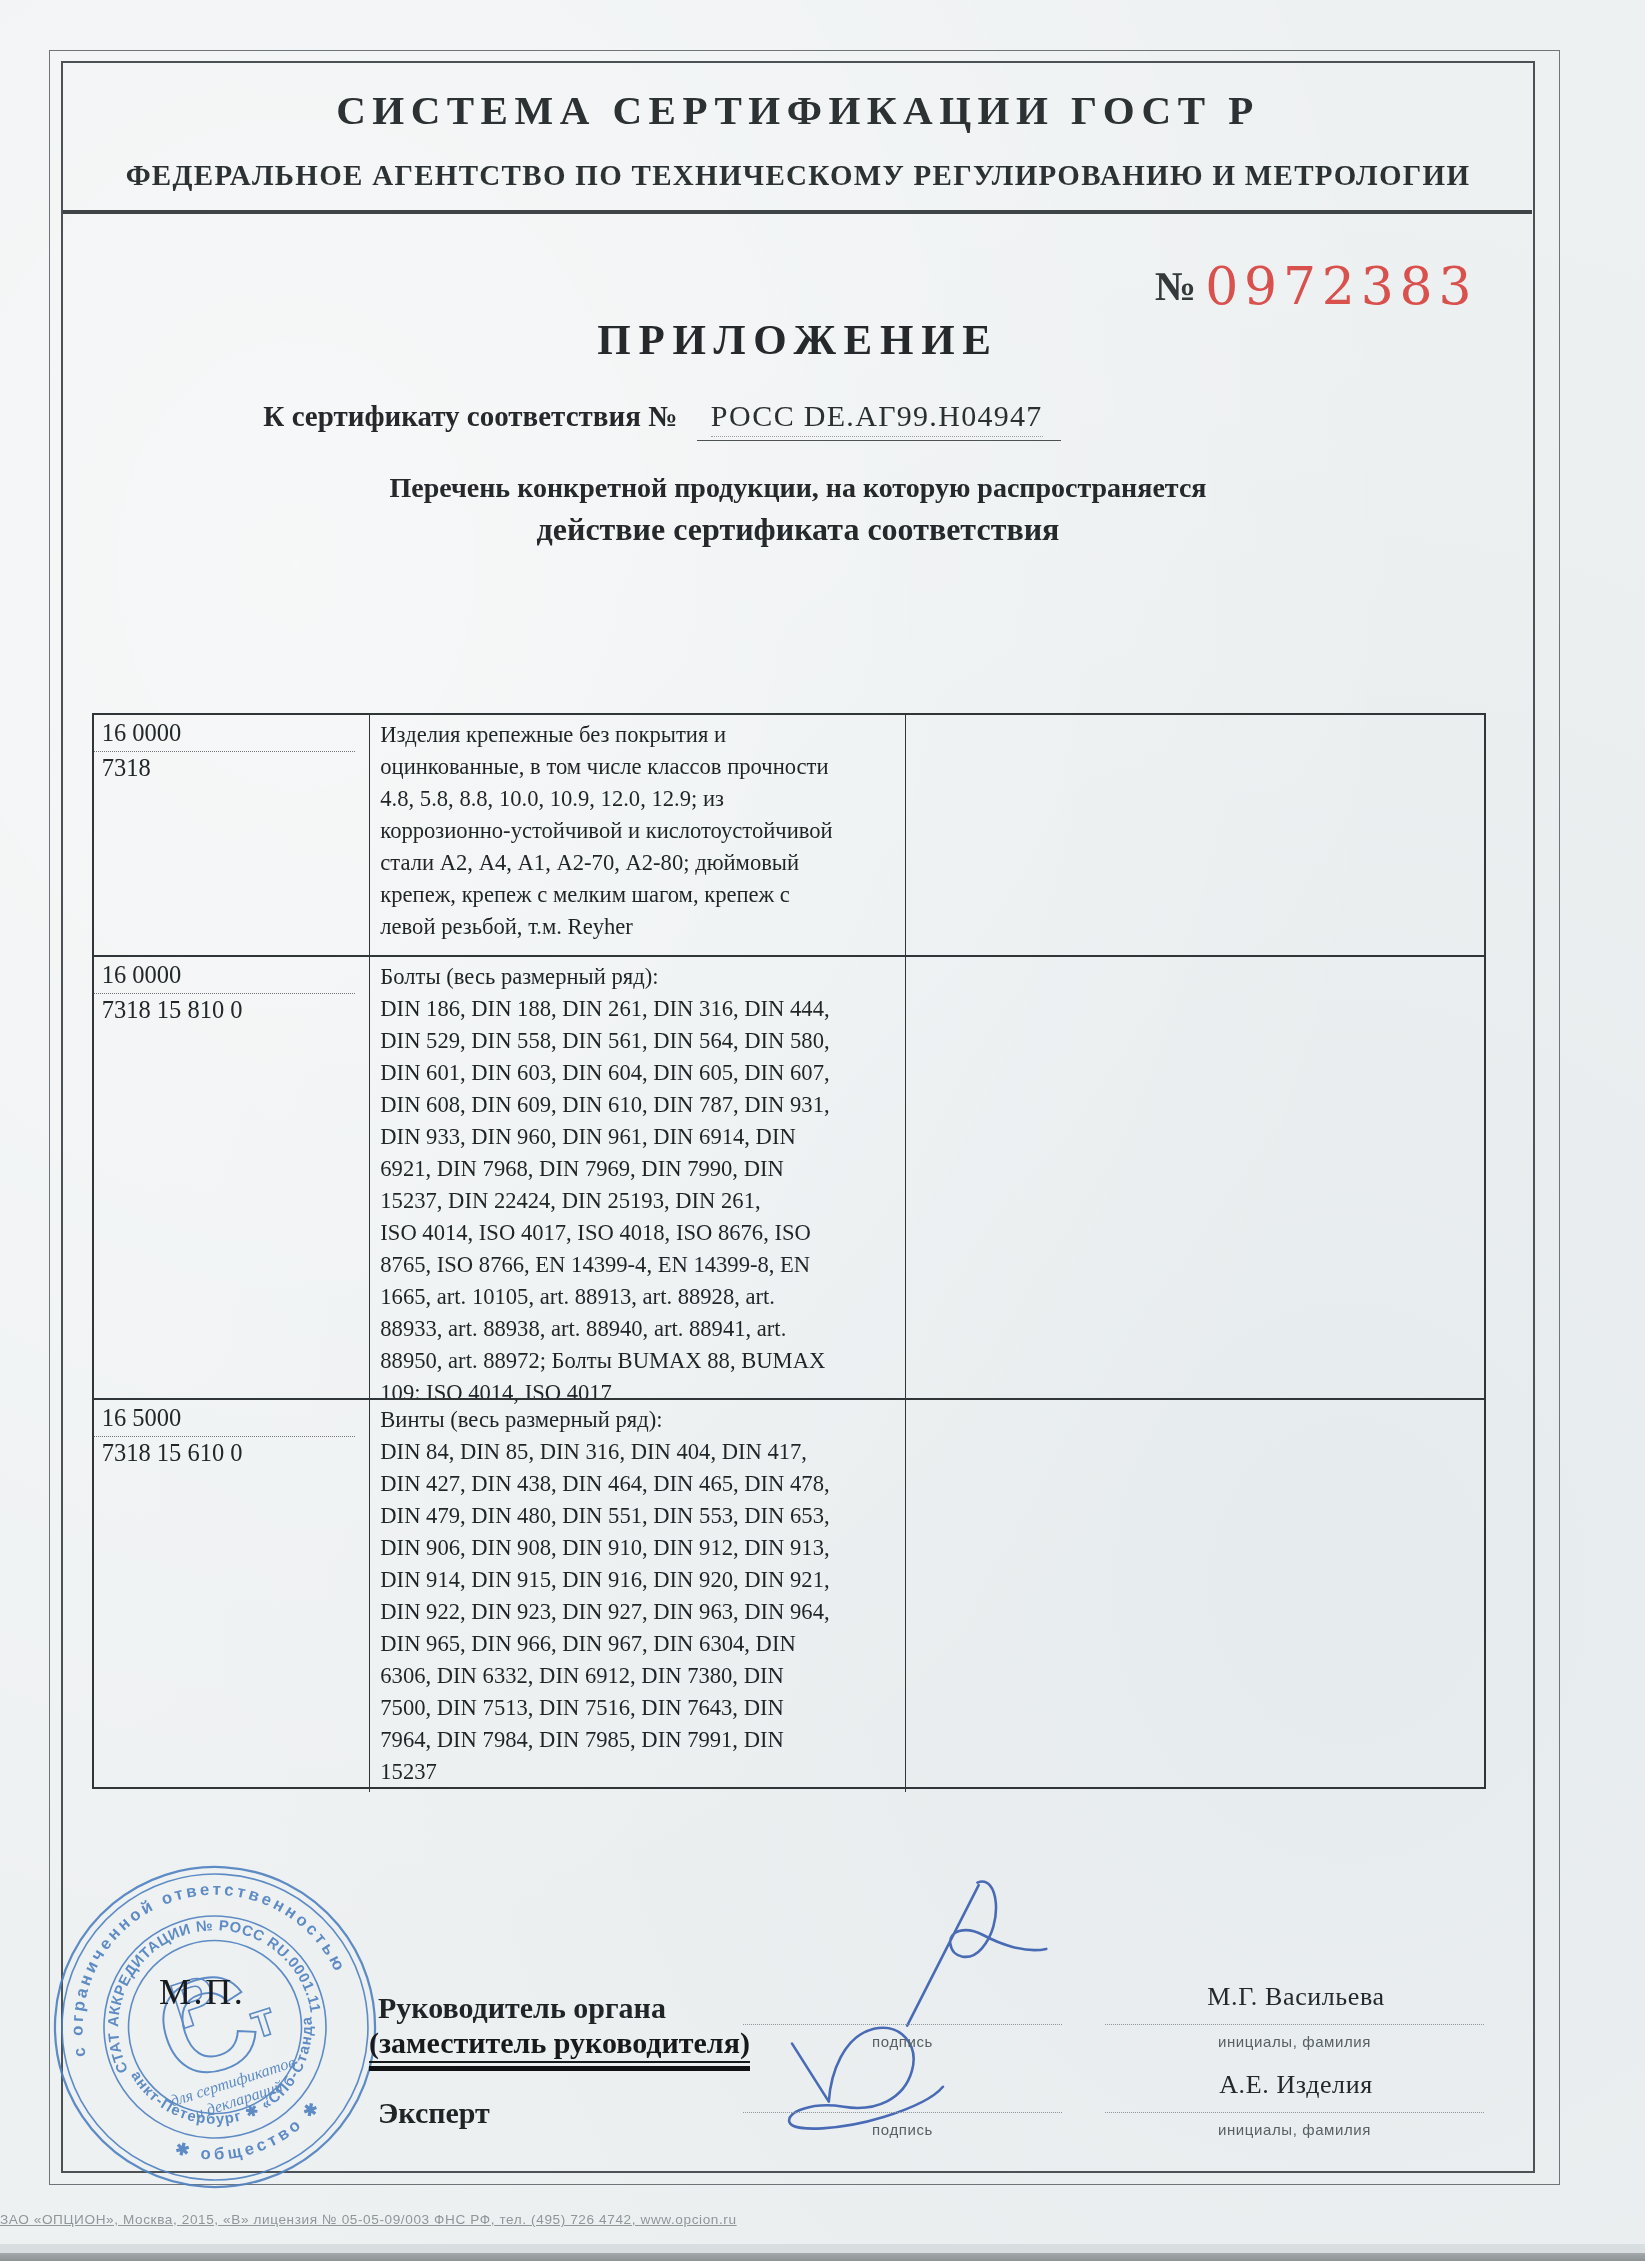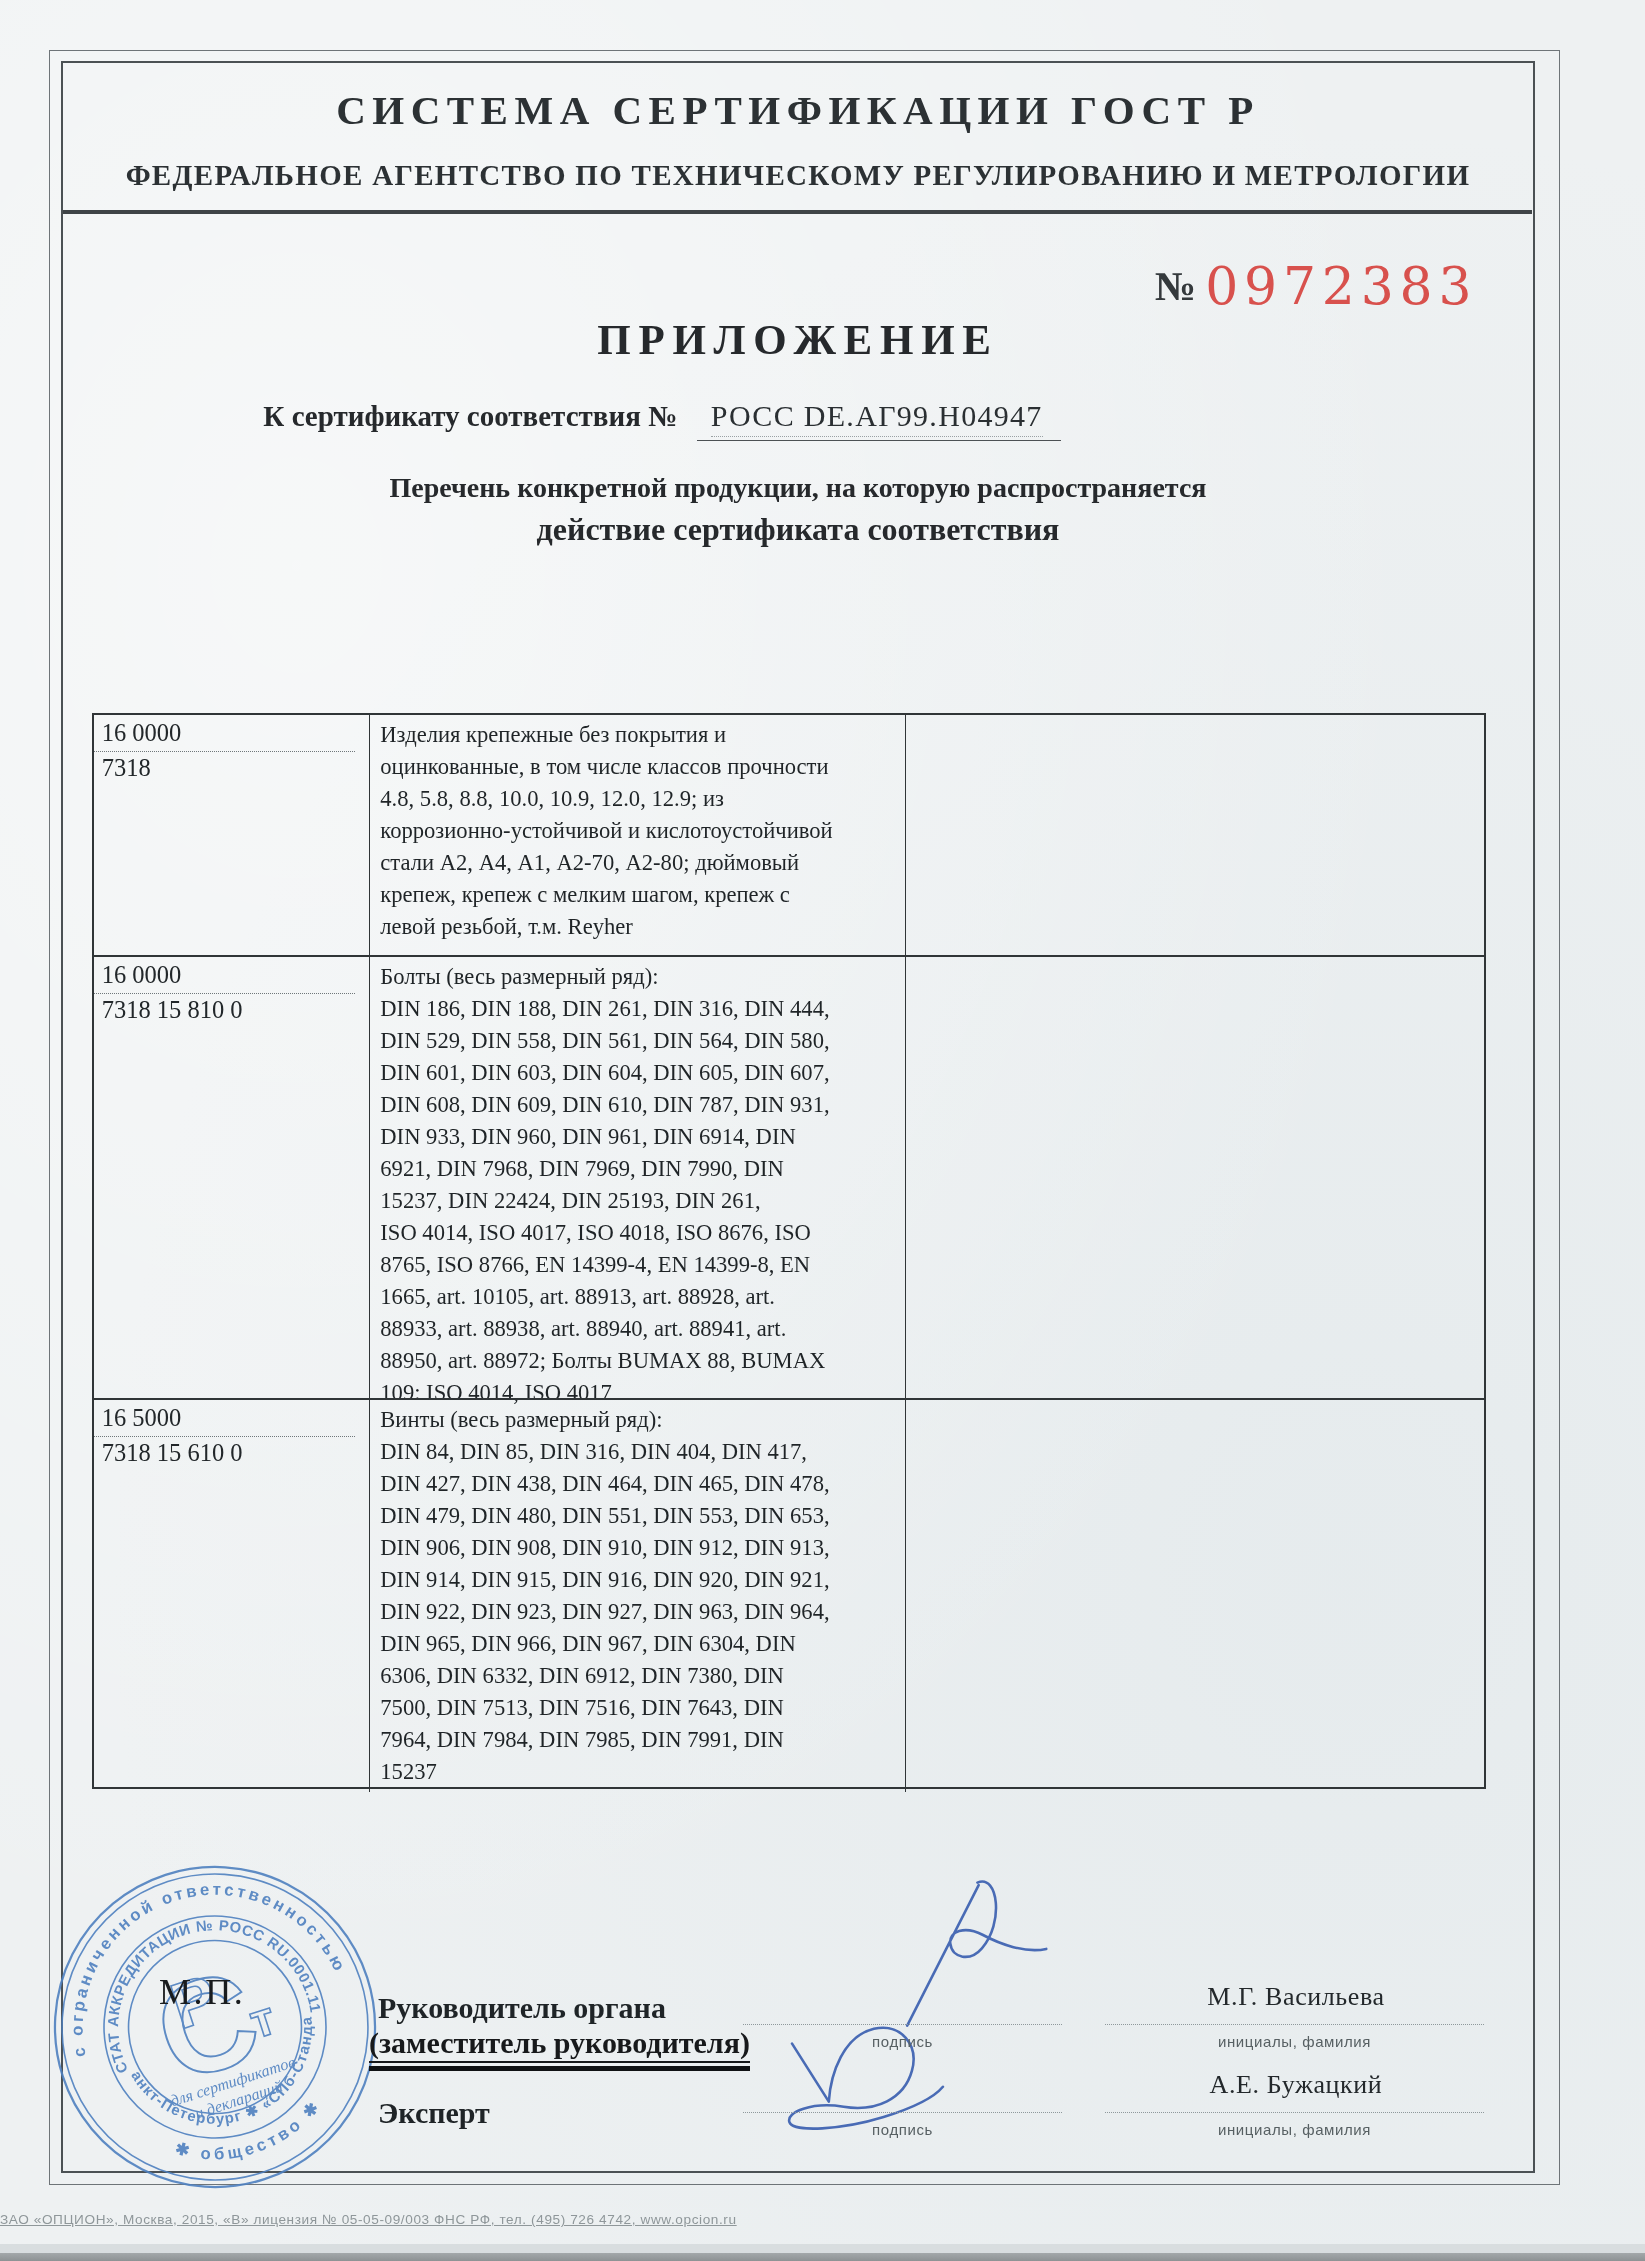--- a/index.html
+++ b/index.html
@@ -241,21 +241,21 @@
   <div class="sigline" style="left:743px;top:2024px;width:319px;"></div>
   <div class="cap" style="left:743px;top:2033px;width:319px;">подпись</div>
 
   <div class="name" style="left:1107px;top:1982px;width:378px;">М.Г. Васильева</div>
   <div class="sigline" style="left:1105px;top:2024px;width:379px;"></div>
   <div class="cap" style="left:1105px;top:2033px;width:379px;">инициалы, фамилия</div>
 
   <div class="sigline" style="left:743px;top:2112px;width:319px;"></div>
   <div class="cap" style="left:743px;top:2121px;width:319px;">подпись</div>
 
-  <div class="name" style="left:1107px;top:2070px;width:378px;">А.Е. Бужацкий</div>
+  <div class="name" style="left:1107px;top:2070px;width:378px;">А.Е. Изделия</div>
   <div class="sigline" style="left:1105px;top:2112px;width:379px;"></div>
   <div class="cap" style="left:1105px;top:2121px;width:379px;">инициалы, фамилия</div>
 
   <div class="imprint">ЗАО «ОПЦИОН», Москва, 2015, «В»    лицензия № 05-05-09/003 ФНС РФ, тел. (495) 726 4742, www.opcion.ru</div>
   <div class="edge-light"></div>
   <div class="edge-dark"></div>
 
 </div>
 
 

